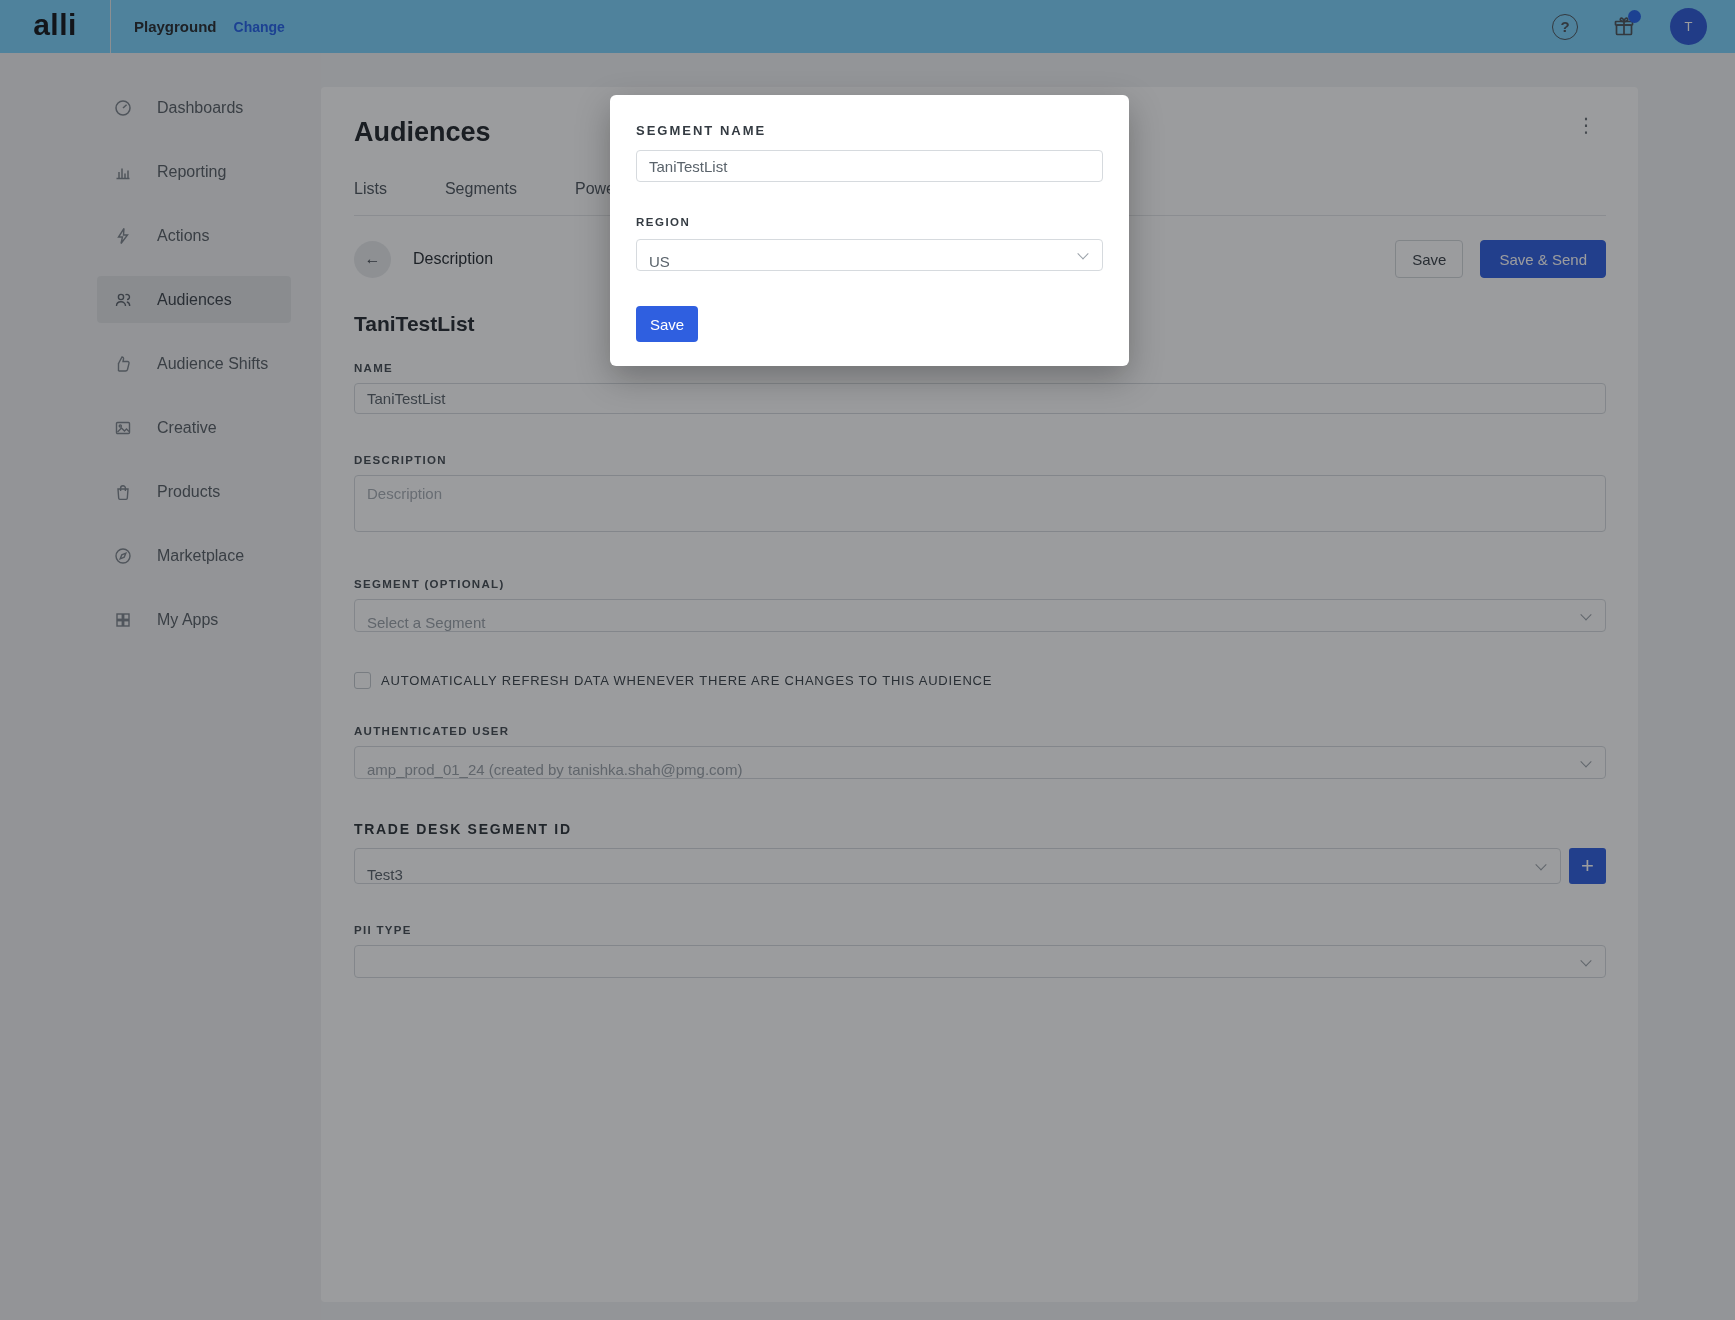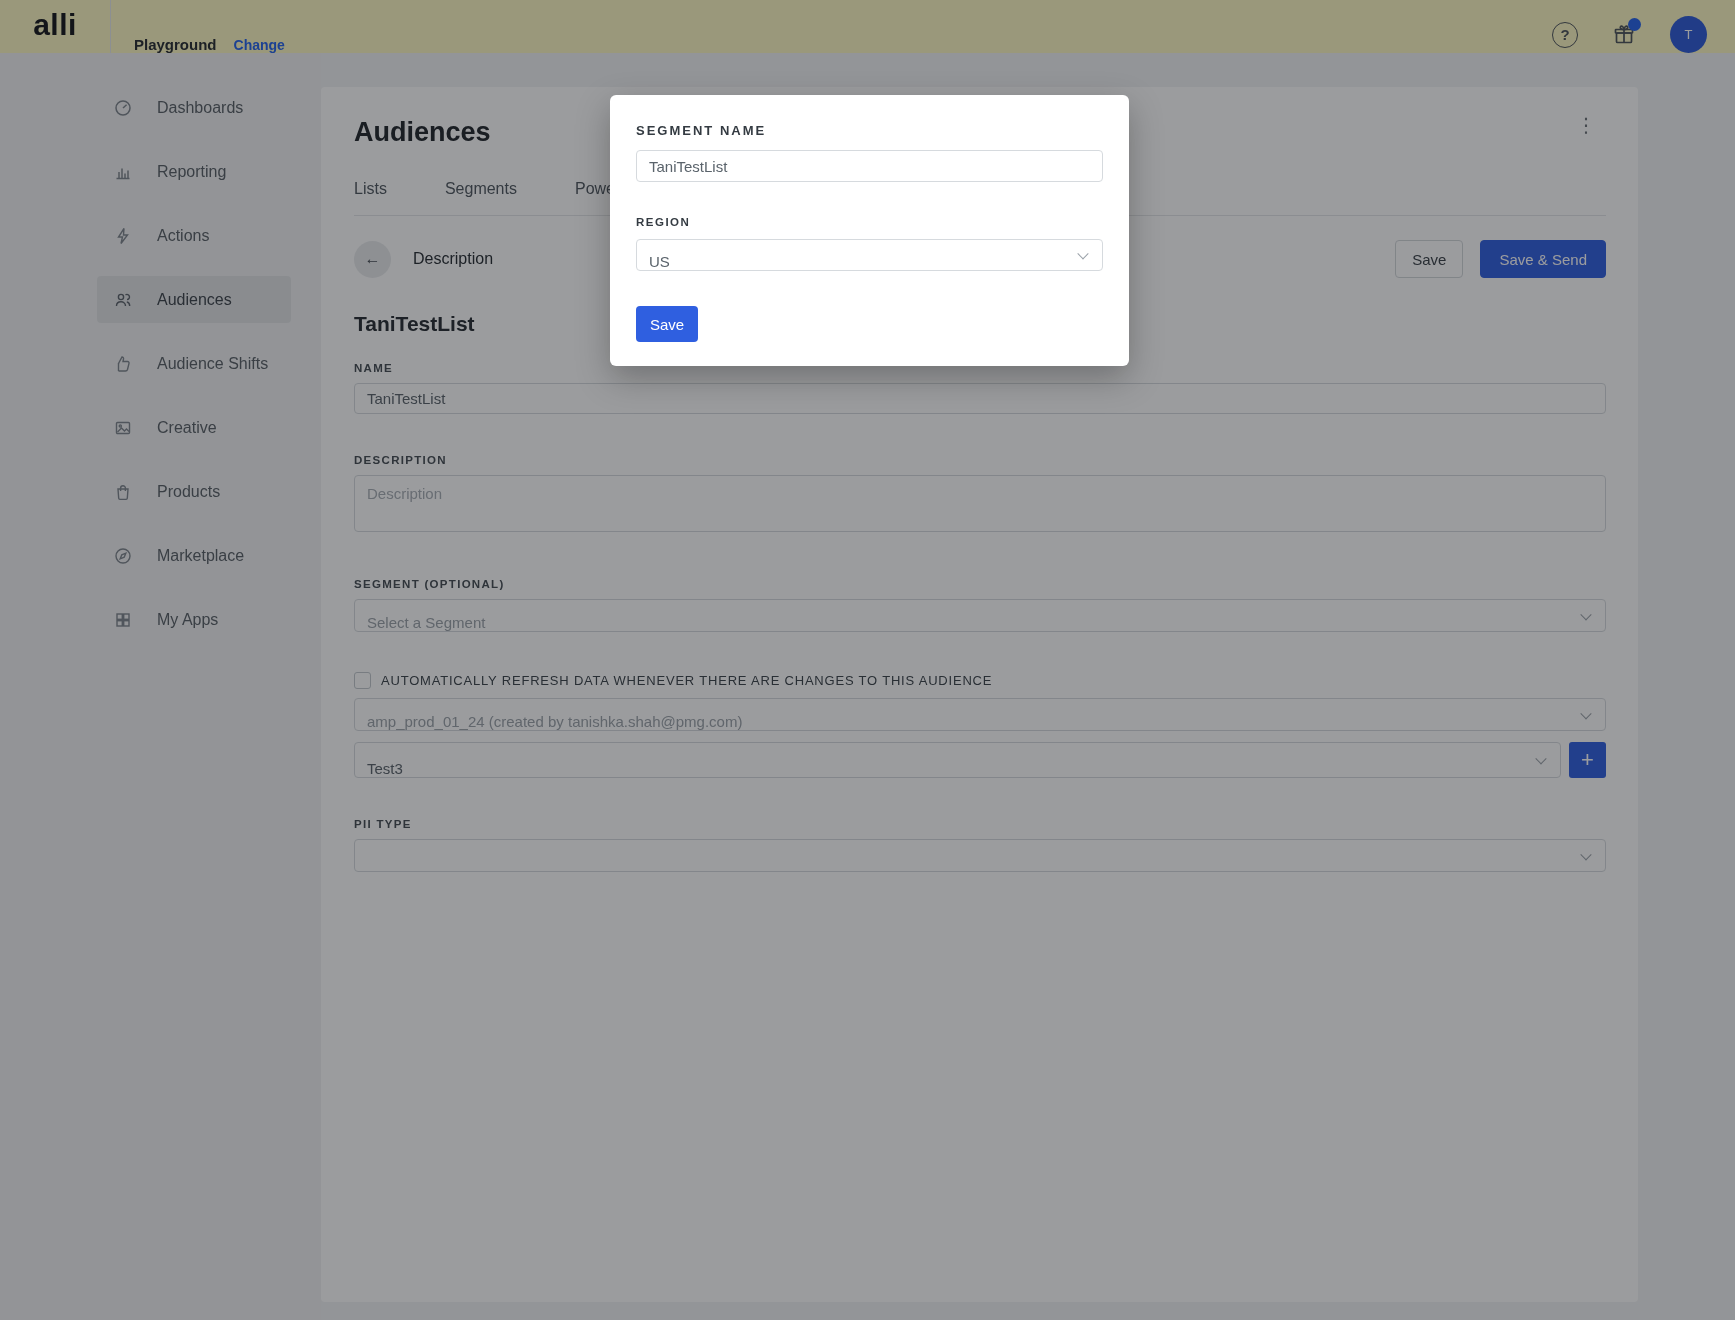--- a/index.html
+++ b/index.html
@@ -1,21 +1,21 @@
 <!DOCTYPE html>
 <html><head>
 <meta charset="utf-8">
 <style>
   * { margin:0; padding:0; box-sizing:border-box; }
   html,body { width:1735px; height:1320px; overflow:hidden;
     font-family:"Liberation Sans", sans-serif; background:#f2f3f4; }
 
   
   .header { position:absolute; left:0; top:0; width:1735px; height:53px;
-    background:#fef9c3; display:flex; align-items:flex-end; z-index:1; }
+    background:#7dd3fc; display:flex; align-items:center; z-index:1; }
   .logo { width:111px; text-align:center; font-size:30px; font-weight:700;
     color:#15181c; letter-spacing:.5px; border-right:1px solid #e6e8ea;
     height:53px; line-height:50px; }
   .env-wrap { display:flex; align-items:center; margin-left:23px; }
   .env-name { font-size:15px; font-weight:700; color:#272c31; }
   .env-change { font-size:14px; font-weight:700; color:#2563eb; margin-left:17px; cursor:pointer; }
   .header-right { margin-left:auto; display:flex; align-items:center; gap:34px; margin-right:28px; }
   .help-btn { width:26px; height:26px; border:1.7px solid #4c535a; border-radius:50%;
     color:#4c535a; font-size:15px; font-weight:700; display:flex; align-items:center;
     justify-content:center; cursor:pointer; }
@@ -253,25 +253,27 @@
   <div class="select">
     <span class="muted">Select a Segment</span>
     <span class="chev"></span>
   </div>
 
   <div class="check-row">
     <span class="checkbox"></span>
     <span class="check-label">AUTOMATICALLY REFRESH DATA WHENEVER THERE ARE CHANGES TO THIS AUDIENCE</span>
   </div>
 
+  <div class="field-label mt36">AUTHENTICATED USER</div>
   <div class="select">
     <span class="muted">amp_prod_01_24 (created by tanishka.shah@pmg.com)</span>
     <span class="chev"></span>
   </div>
 
+  <div class="big-label mt42">TRADE DESK SEGMENT ID</div>
   <div class="ttd-row">
     <div class="select">
       <span class="val">Test3</span>
       <span class="chev"></span>
     </div>
     <div class="plus-btn">
       <span>+</span>
     </div>
   </div>
 

